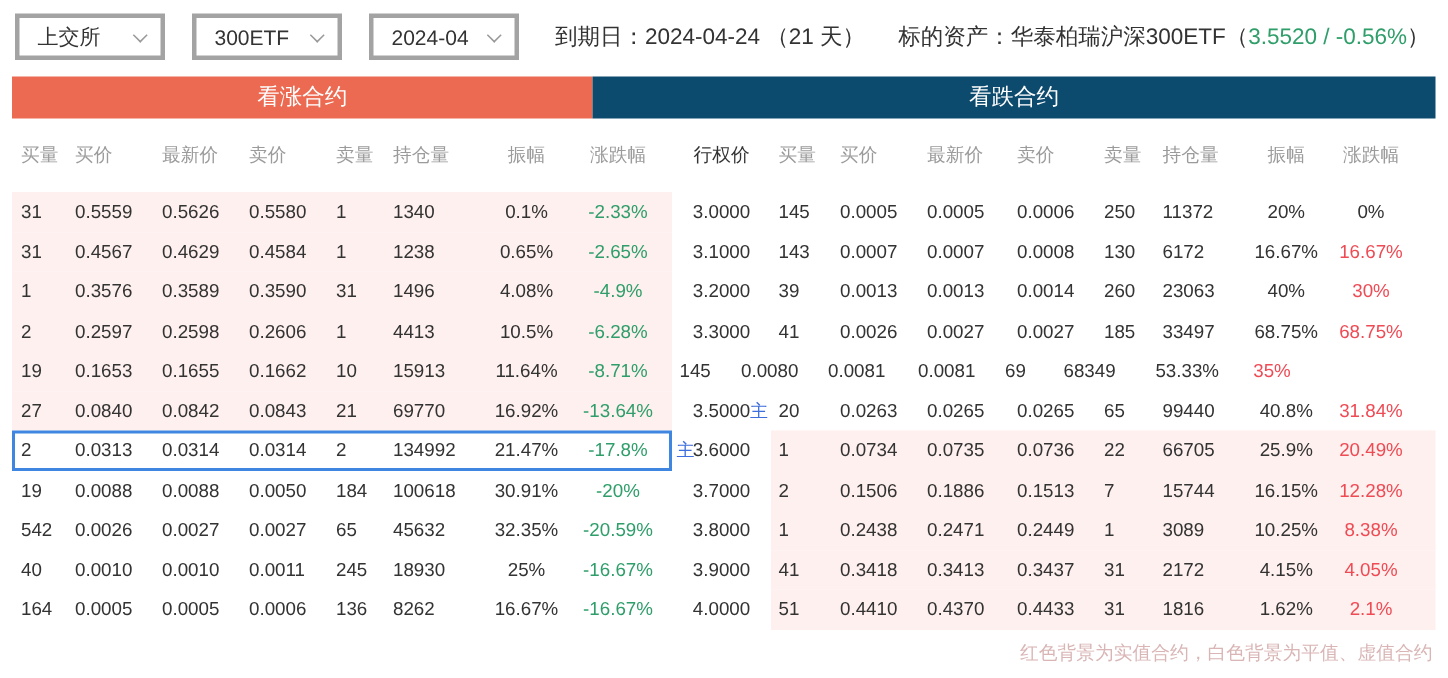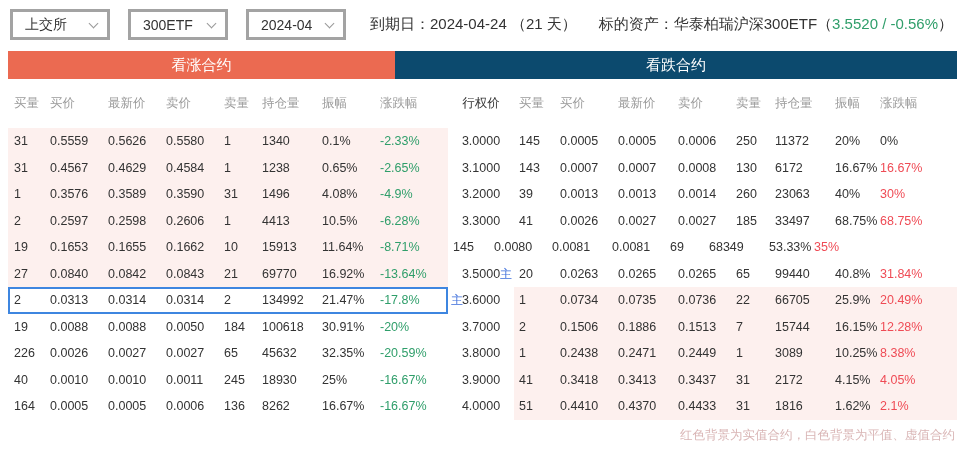--- a/index.html
+++ b/index.html
@@ -39,21 +39,21 @@
   .strike { width:66px; text-align:center; position:relative; }
 
   .cols { display:flex; height:49px; align-items:stretch; color:#9b9b9b; font-size:12.5px; }
   .cols .half, .cols .strike { display:grid; align-items:center; }
   .cols .half { grid-template-rows:1fr; }
   .cols .hcell { align-self:center; }
   .cols .strike span { align-self:center; }
 
   .row { display:flex; height:26.5px; }
   .cell { font-size:12.5px; line-height:26.5px; white-space:nowrap; }
-  .num-r { text-align:left; }
+  .num-r { text-align:center; }
   .itm { background:#fdf0ee; }
   .selected { outline:2px solid #3e86e0; outline-offset:-2px; }
   .down { color:#2f9e6a; }
   .up   { color:#ef4b55; }
   .flat { color:#333; }
   .strike { font-size:12.5px; line-height:26.5px; color:#333; }
   .main { color:#3d6edb; font-size:12px; position:absolute; top:0; line-height:26.5px; }
   .main-l { left:3px; }
   .main-r { right:2px; }
 
@@ -293,21 +293,21 @@
           <span class="cell">0.1886</span>
           <span class="cell">0.1513</span>
           <span class="cell">7</span>
           <span class="cell">15744</span>
           <span class="cell num-r">16.15%</span>
           <span class="cell num-r up">12.28%</span>
         </div>
       </div>
       <div class="row">
         <div class="half half-call">
-          <span class="cell">226</span>
+          <span class="cell">542</span>
           <span class="cell">0.0026</span>
           <span class="cell">0.0027</span>
           <span class="cell">0.0027</span>
           <span class="cell">65</span>
           <span class="cell">45632</span>
           <span class="cell num-r">32.35%</span>
           <span class="cell num-r down">-20.59%</span>
         </div>
         <div class="strike"><span>3.8000</span></div>
         <div class="half half-put itm">

